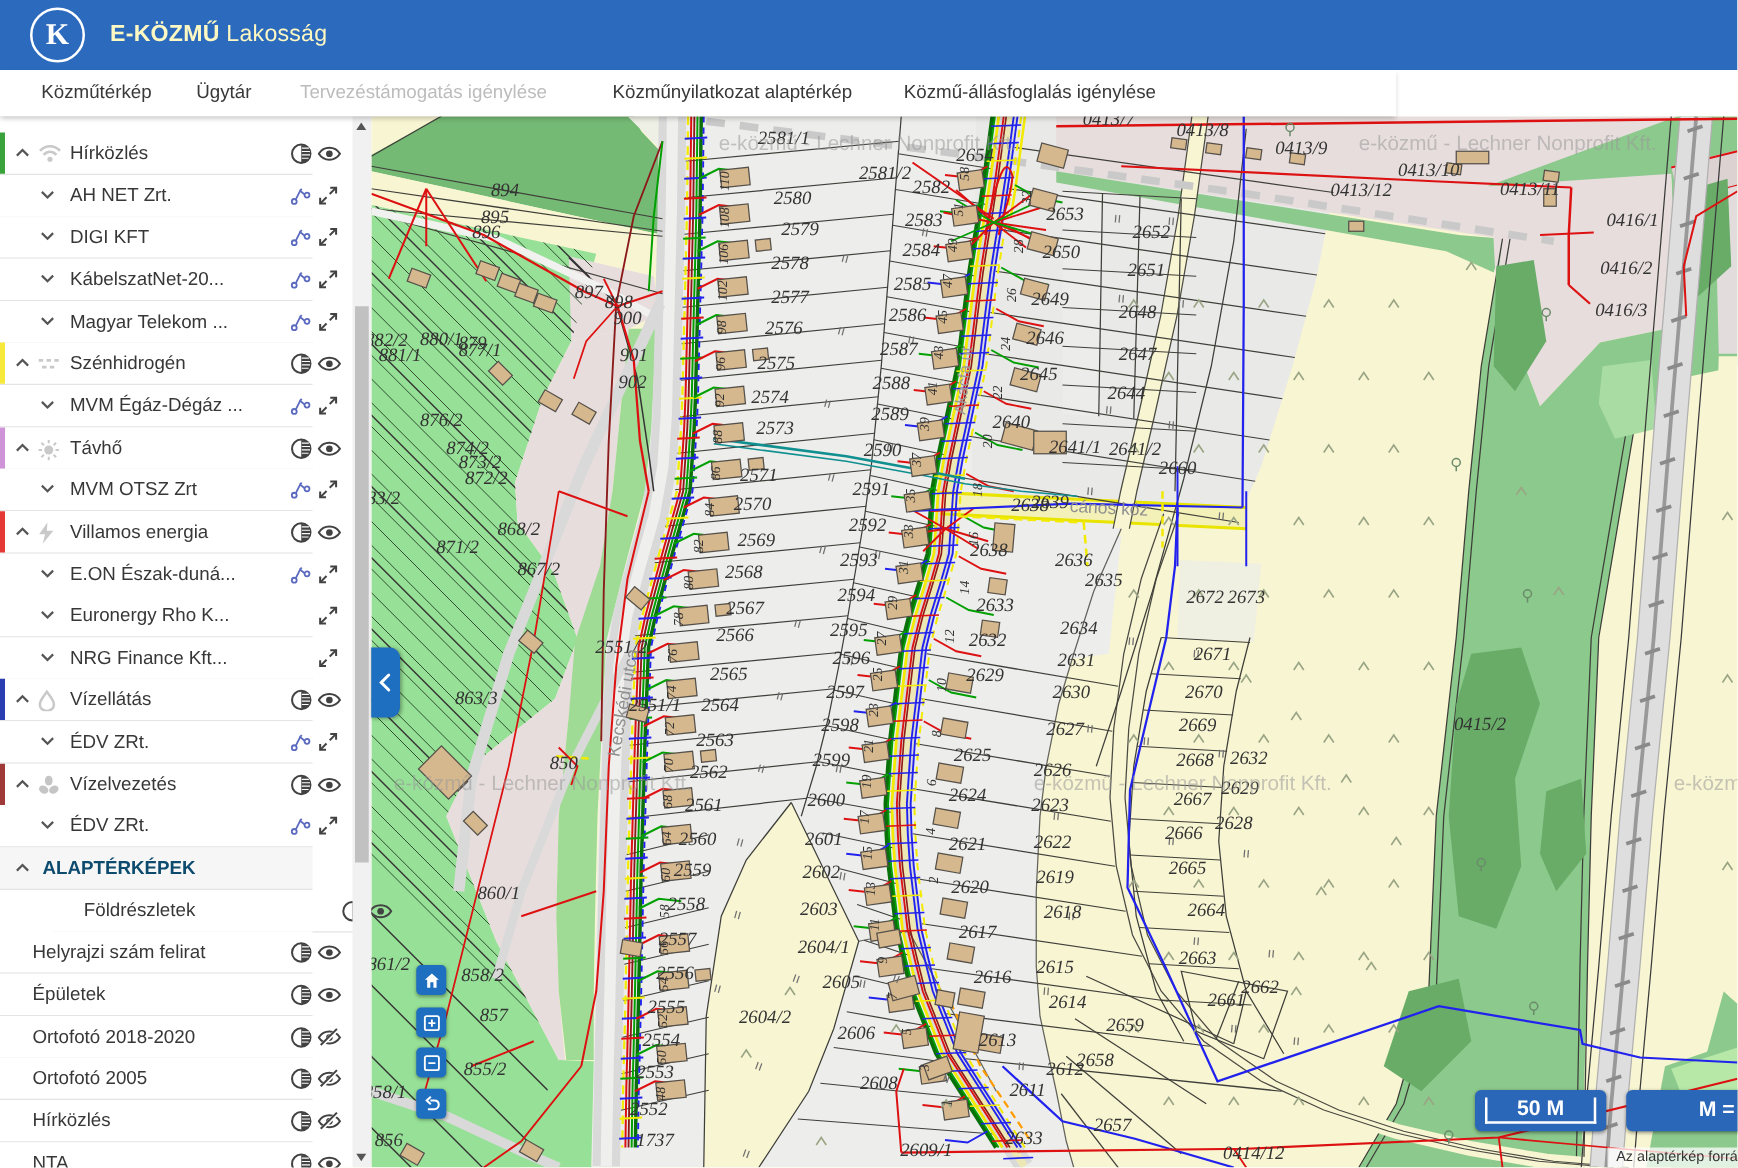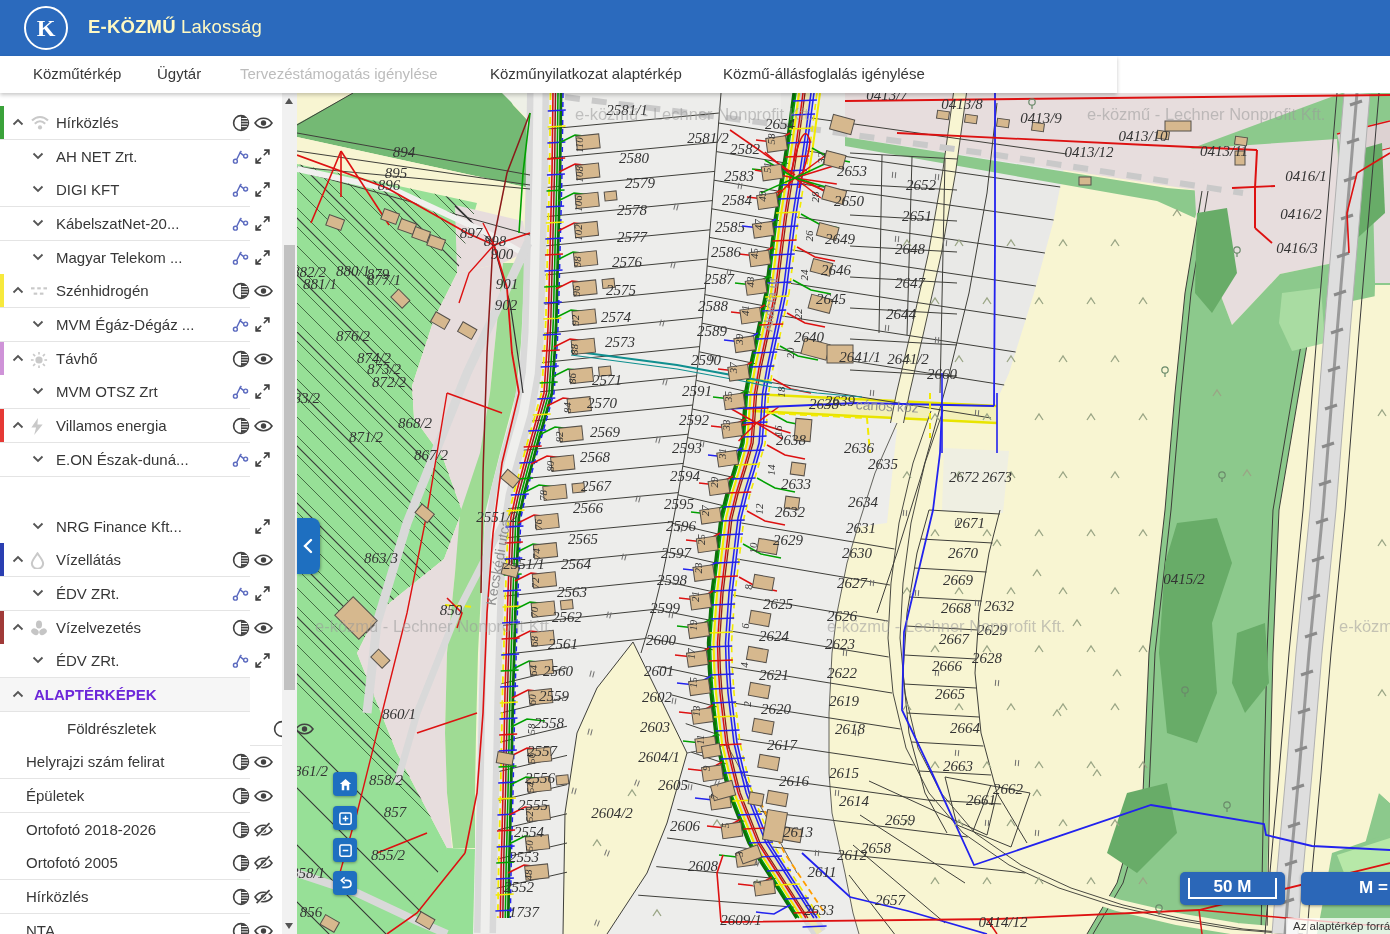--- a/index.html
+++ b/index.html
@@ -1584,20 +1584,38 @@
           <svg class="i" width="17" height="17" viewBox="0 0 20 20">
             <g stroke="#424242" stroke-width="1.9" fill="none">
               <path d="M12 2.5 H17.5 V8"></path>
               <path d="M17.5 2.5 L11.5 8.5"></path>
               <path d="M8 17.5 H2.5 V12"></path>
               <path d="M2.5 17.5 L8.5 11.5"></path>
             </g>
           </svg>
         </div>
       </div>
+<div class="row" style="top:383.1px;">
+        <div class="chev" style="left:32px">
+          <svg class="i" width="12" height="8" viewBox="0 0 12 8">
+            <path d="M1.5 1.5 L6 6 L10.5 1.5" stroke="#555" stroke-width="1.8" fill="none"></path>
+          </svg>
+        </div>
+        <div class="txt" style="left:56px">Euronergy Rho K...</div>
+        <div class="ic2">
+          <svg class="i" width="17" height="17" viewBox="0 0 20 20">
+            <g stroke="#424242" stroke-width="1.9" fill="none">
+              <path d="M12 2.5 H17.5 V8"></path>
+              <path d="M17.5 2.5 L11.5 8.5"></path>
+              <path d="M8 17.5 H2.5 V12"></path>
+              <path d="M2.5 17.5 L8.5 11.5"></path>
+            </g>
+          </svg>
+        </div>
+      </div>
 <div class="row" style="top:416.8px;">
         <div class="chev" style="left:32px">
           <svg class="i" width="12" height="8" viewBox="0 0 12 8">
             <path d="M1.5 1.5 L6 6 L10.5 1.5" stroke="#555" stroke-width="1.8" fill="none"></path>
           </svg>
         </div>
         <div class="txt" style="left:56px">NRG Finance Kft...</div>
         <div class="ic2">
           <svg class="i" width="17" height="17" viewBox="0 0 20 20">
             <g stroke="#424242" stroke-width="1.9" fill="none">
@@ -1732,21 +1750,21 @@
             </g>
           </svg>
         </div>
       </div>
 <div class="row" style="top:585.0px;background:#f6f6f6;">
         <div class="chev" style="left:12px">
           <svg class="i" width="12" height="8" viewBox="0 0 12 8">
             <path d="M1.5 6.5 L6 2 L10.5 6.5" stroke="#555" stroke-width="1.8" fill="none"></path>
           </svg>
         </div>
-        <div class="txt" style="left:34px;font-weight:bold;color:#6d28d9">ALAPTÉRKÉPEK</div>
+        <div class="txt" style="left:34px;font-weight:bold;color:#0c4a6e">ALAPTÉRKÉPEK</div>
       </div>
 <div class="row" style="top:618.7px;margin-left:41px;">
         <div class="txt" style="left:26px">Földrészletek</div>
         <div class="ic1">
           <svg class="i" width="18" height="18" viewBox="0 0 20 20">
             <circle cx="10" cy="10" r="8.2" fill="none" stroke="#424242" stroke-width="1.8"></circle>
             <path d="M10 2.2 A7.8 7.8 0 0 1 10 17.8 Z" fill="#424242"></path>
             <g stroke="#fff" stroke-width="1.1">
               <line x1="10.5" y1="5" x2="16.8" y2="5"></line>
               <line x1="10.5" y1="8" x2="17.8" y2="8"></line>
@@ -1798,21 +1816,21 @@
           </svg>
         </div>
         <div class="ic2">
           <svg class="i" width="19" height="18" viewBox="0 0 22 20">
             <path d="M11 4.5 C16 4.5 19.5 8 20.8 10 C19.5 12 16 15.5 11 15.5 C6 15.5 2.5 12 1.2 10 C2.5 8 6 4.5 11 4.5 Z" fill="none" stroke="#424242" stroke-width="1.9"></path>
             <circle cx="11" cy="10" r="3.1" fill="#424242"></circle>
           </svg>
         </div>
       </div>
 <div class="row" style="top:719.6px;">
-        <div class="txt" style="left:26px">Ortofotó 2018-2026</div>
+        <div class="txt" style="left:26px">Ortofotó 2018-2020</div>
         <div class="ic1">
           <svg class="i" width="18" height="18" viewBox="0 0 20 20">
             <circle cx="10" cy="10" r="8.2" fill="none" stroke="#424242" stroke-width="1.8"></circle>
             <path d="M10 2.2 A7.8 7.8 0 0 1 10 17.8 Z" fill="#424242"></path>
             <g stroke="#fff" stroke-width="1.1">
               <line x1="10.5" y1="5" x2="16.8" y2="5"></line>
               <line x1="10.5" y1="8" x2="17.8" y2="8"></line>
               <line x1="10.5" y1="11" x2="17.8" y2="11"></line>
               <line x1="10.5" y1="14" x2="16.5" y2="14"></line>
             </g>

